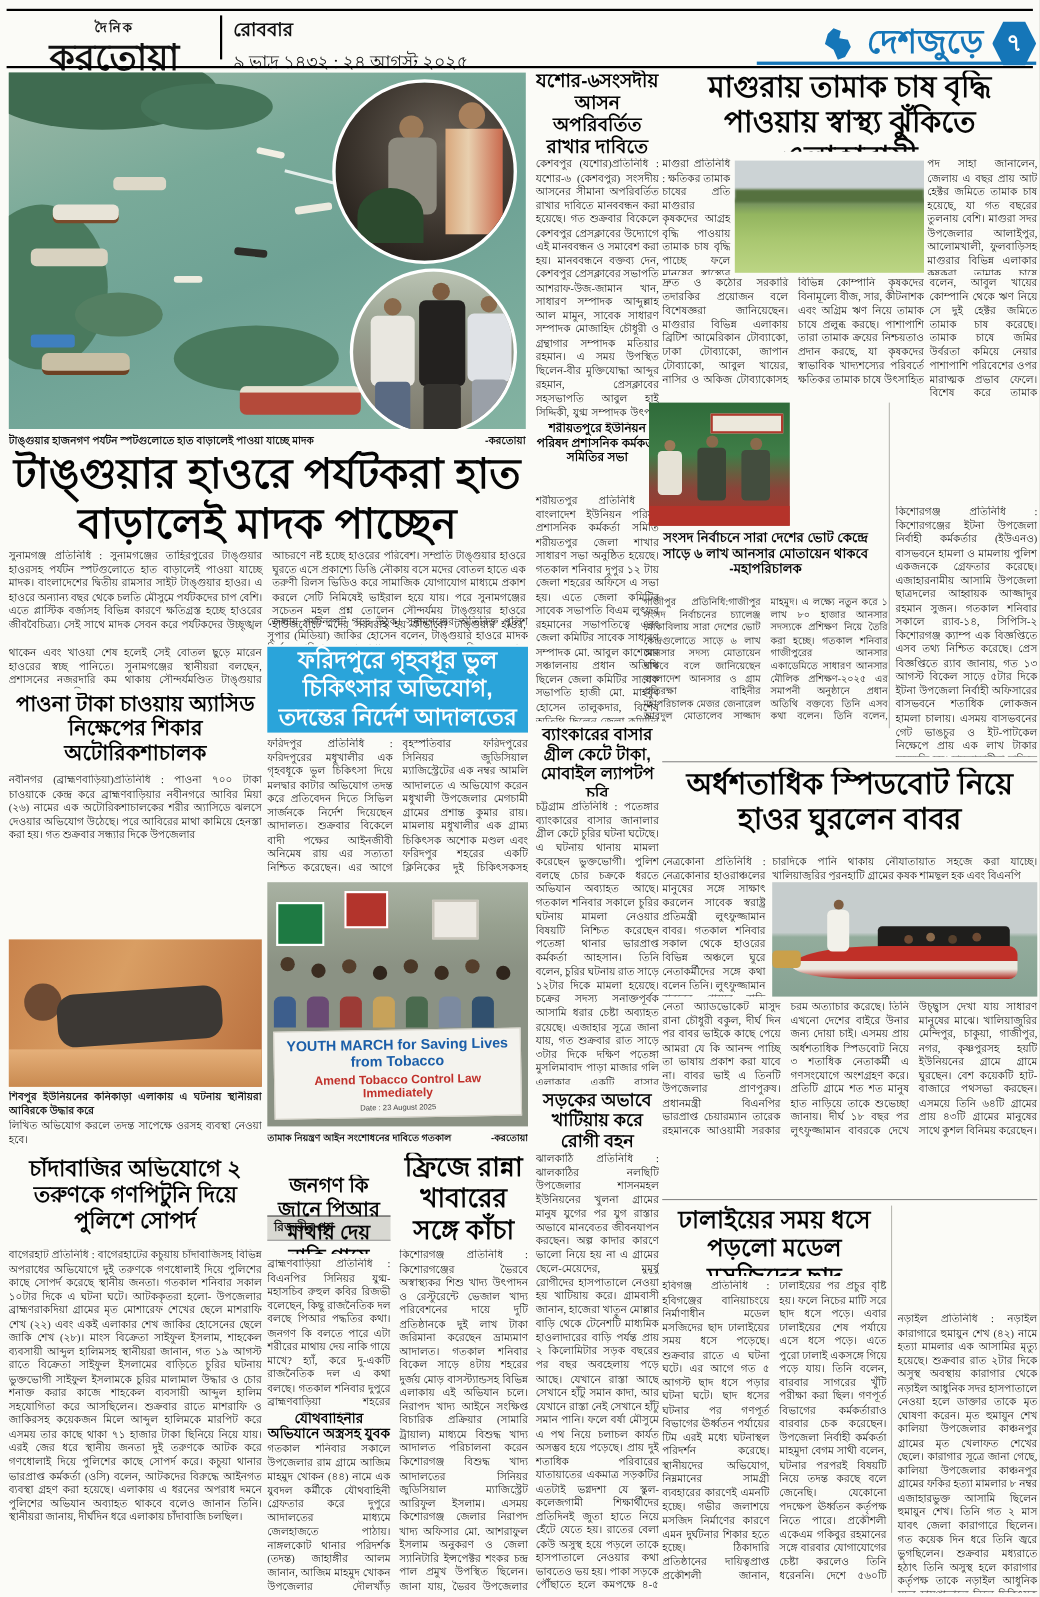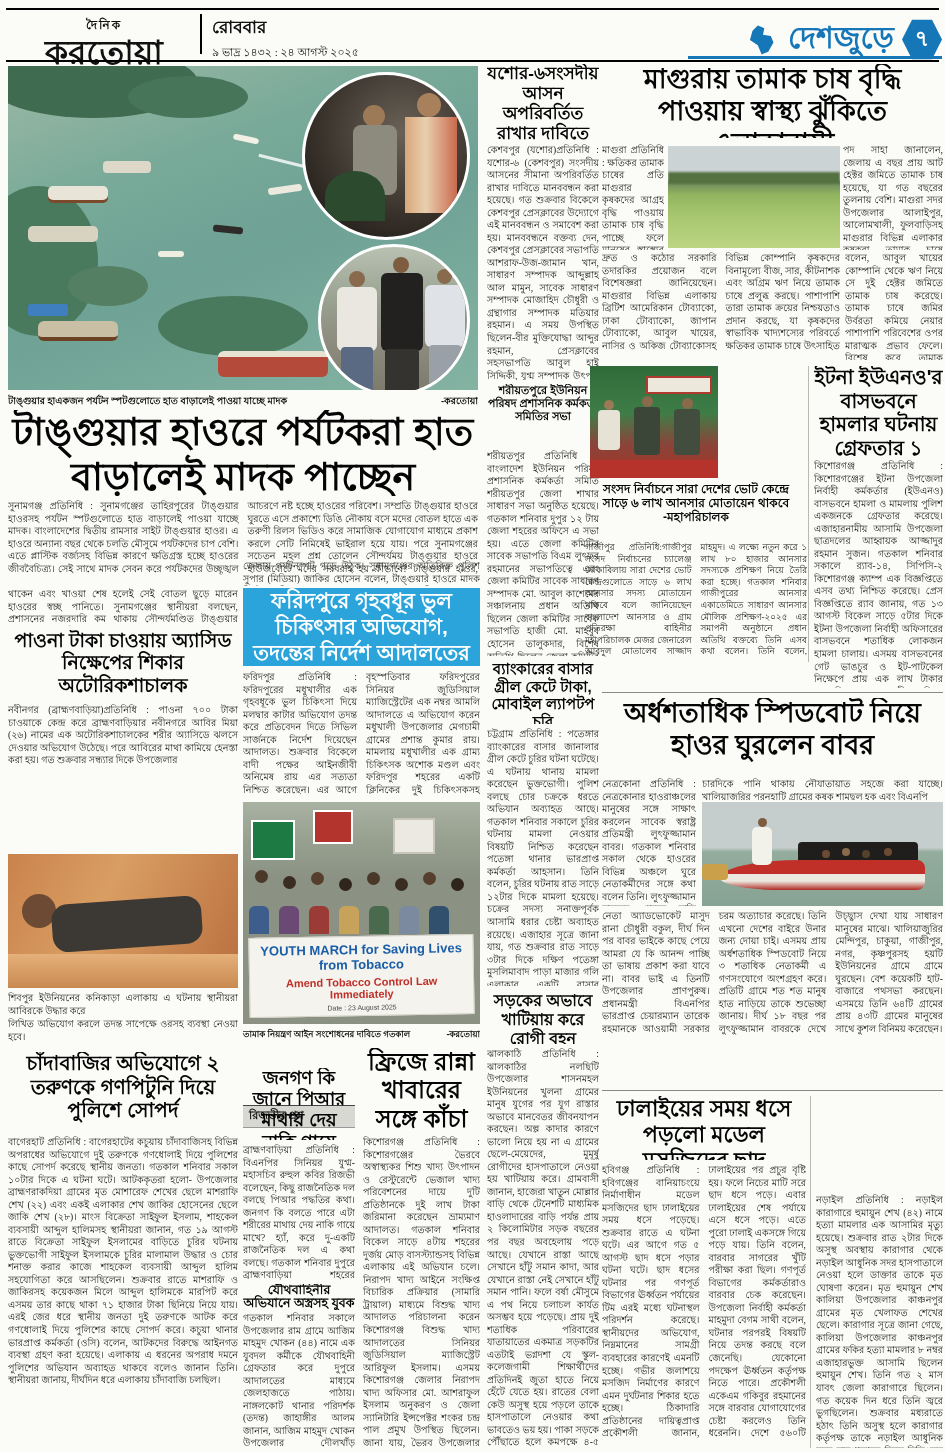--- a/index.html
+++ b/index.html
@@ -40,21 +40,21 @@
 
   <div class="abs rule-h" style="left:6px;top:8px;width:933px;height:2px"></div>
 
   <div class="abs" style="left:14px;top:16px;width:180px;text-align:center">
     <div class="masthead-small">দৈনিক</div>
     <div class="masthead-big">করতোয়া</div>
   </div>
   <div class="abs" style="left:200px;top:14px;width:2px;height:40px;background:#000"></div>
   <div class="abs" style="left:212px;top:14px;width:220px">
     <div style="font-weight:bold;font-size:17px;font-family:'Liberation Sans',sans-serif">রোববার</div>
-    <div style="font-size:11px;margin-top:2px">৯ ভাদ্র ১৪৩২ : ২৪ আগস্ট ২০২৫</div>
+    <div style="font-size:16px;margin-top:2px">৯ ভাদ্র ১৪৩২ : ২৪ আগস্ট ২০২৫</div>
   </div>
   <div class="abs" style="left:690px;top:14px;width:252px;display:flex;align-items:center;justify-content:flex-end;gap:8px">
     <svg width="34" height="34" viewBox="0 0 24 26">
       <path d="M4,6 L8,2 L13,4 L12,9 L18,10 L20,15 L16,22 L11,24 L8,17 L2,13 Z" fill="#1576b8"></path>
     </svg>
     <span class="section-name">দেশজুড়ে</span>
     <div class="hex">
       <span>৭</span>
     </div>
   </div>
@@ -93,37 +93,37 @@
       <div class="abs" style="left:20px;top:100px;width:32px;height:50px;background:#5a6a82;border-radius:4px"></div>
       <div class="fig-head" style="left:72px;top:10px;width:16px;height:16px;background:#7d5c40"></div>
       <div class="abs" style="left:60px;top:26px;width:42px;height:78px;background:#23211f;border-radius:6px"></div>
       <div class="abs" style="left:64px;top:102px;width:34px;height:50px;background:#35332f;border-radius:4px"></div>
       <div class="fig-head" style="left:116px;top:22px;width:15px;height:15px;background:#8a6a4c"></div>
       <div class="abs" style="left:104px;top:38px;width:40px;height:62px;background:#dfe2e6;border-radius:6px"></div>
       <div class="abs" style="left:108px;top:98px;width:32px;height:54px;background:#9aa0a8;border-radius:4px"></div>
     </div>
   </div>
   <div class="abs caption" style="left:8px;top:394px;width:470px;height:14px">
-    <span>টাঙ্গুয়ার হাএকজন পর্যটন স্পটগুলোতে হাত বাড়ালেই পাওয়া যাচ্ছে মাদক</span>
+    <span>টাঙ্গুয়ার হাজনগণ পর্যটন স্পটগুলোতে হাত বাড়ালেই পাওয়া যাচ্ছে মাদক</span>
     <span>-করতোয়া</span>
   </div>
 
   <h1 class="abs hl" style="left:8px;top:410px;width:470px;height:86px;font-size:38px">টাঙ্গুয়ার হাওরে পর্যটকরা হাত বাড়ালেই মাদক পাচ্ছেন</h1>
 
   <div class="abs body-text cols2" style="left:8px;top:500px;width:470px;height:84px">সুনামগঞ্জ প্রতিনিধি : সুনামগঞ্জের তাহিরপুরের টাঙ্গুয়ার হাওরসহ পর্যটন স্পটগুলোতে হাত বাড়ালেই পাওয়া যাচ্ছে মাদক। বাংলাদেশের দ্বিতীয় রামসার সাইট টাঙ্গুয়ার হাওর। এ হাওরে অন্যান্য বছর থেকে চলতি মৌসুমে পর্যটকদের চাপ বেশি। এতে প্লাস্টিক বর্জ্যসহ বিভিন্ন কারণে ক্ষতিগ্রস্ত হচ্ছে হাওরের জীববৈচিত্র্য। সেই সাথে মাদক সেবন করে পর্যটকদের উচ্ছৃঙ্খল আচরণে নষ্ট হচ্ছে হাওরের পরিবেশ। সম্প্রতি টাঙ্গুয়ার হাওরে ঘুরতে এসে প্রকাশ্যে ডিঙি নৌকায় বসে মদের বোতল হাতে এক তরুণী রিলস ভিডিও করে সামাজিক যোগাযোগ মাধ্যমে প্রকাশ করলে সেটি নিমিষেই ভাইরাল হয়ে যায়। পরে সুনামগঞ্জের সচেতন মহল প্রশ্ন তোলেন সৌন্দর্যময় টাঙ্গুয়ার হাওরে হাউজবোটে মদের সরবরাহ হয় কীভাবে? টাঙ্গুয়ার হাওর, বারিকটিলা, নীলাদ্রি লেক, লাকমাছড়ায় গিয়ে দেখা গেছে, সেখানে যেতেই চোখে পড়ে ভিন্ন এক দৃশ্য। ছোট ছোট শিশুরাও বাড়তি টাকা আয়ের আশায় বিভিন্ন মাদক বহন করছে। তবে মাদক ব্যবসায়ীরা ক্যামেরার সামনে কিছু না জানালে ক্রেতার ছদ্মবেশ ধারণ করেন প্রতিবেদক। এসময় হাজার টাকার বিনিময়ে ১০ মিনিটেই হাতে চলে আসে বিদেশি ব্র্যান্ডের মদের বোতল। এমনকি রাত হলে নীলাদ্রি লেকসহ পর্যটন স্পটে থাকা হাউজবোটগুলো মদপানের নিরাপদ স্থল হয়ে যায়।</div>
   <div class="abs body-text" style="left:8px;top:588px;width:230px;height:38px">থাকেন এবং খাওয়া শেষ হলেই সেই বোতল ছুড়ে মারেন হাওরের স্বচ্ছ পানিতে। সুনামগঞ্জের স্থানীয়রা বলছেন, প্রশাসনের নজরদারি কম থাকায় সৌন্দর্যমণ্ডিত টাঙ্গুয়ার হাওরে মাদকের তীব্রতা বাড়ছে।</div>
 
   <h2 class="abs h l hl" style="left:8px;top:630px;width:230px;height:70px;font-size:19px">পাওনা টাকা চাওয়ায় অ্যাসিড নিক্ষেপের শিকার অটোরিকশাচালক</h2>
   <div class="abs body-text" style="left:8px;top:704px;width:230px;height:148px">নবীনগর (ব্রাহ্মণবাড়িয়া)প্রতিনিধি : পাওনা ৭০০ টাকা চাওয়াকে কেন্দ্র করে ব্রাহ্মণবাড়িয়ার নবীনগরে আবির মিয়া (২৬) নামের এক অটোরিকশাচালকের শরীর অ্যাসিডে ঝলসে দেওয়ার অভিযোগ উঠেছে। পরে আবিরের মাথা কামিয়ে হেনস্তা করা হয়। গত শুক্রবার সন্ধ্যার দিকে উপজেলার</div>
   <div class="photo" style="left:8px;top:854px;width:230px;height:134px;background:linear-gradient(115deg,#c9834c 0%,#d99e63 40%,#b96f3e 100%)">
     <div class="abs" style="left:14px;top:40px;width:34px;height:34px;border-radius:50%;background:#6d4a33"></div>
     <div class="abs" style="left:44px;top:46px;width:150px;height:48px;background:#3c3834;border-radius:16px;transform:rotate(-4deg)"></div>
     <div class="abs" style="left:0;bottom:0;width:230px;height:34px;background:linear-gradient(#e5b07a,#c98a50)"></div>
   </div>
-  <div class="abs body-text" style="left:8px;top:992px;width:230px;height:24px;font-weight:normal">শিবপুর ইউনিয়নের কনিকাড়া এলাকায় এ ঘটনায় স্থানীয়রা আবিরকে উদ্ধার করে</div>
+  <div class="abs body-text" style="left:8px;top:992px;width:230px;height:24px;font-weight:bold">শিবপুর ইউনিয়নের কনিকাড়া এলাকায় এ ঘটনায় স্থানীয়রা আবিরকে উদ্ধার করে</div>
   <div class="abs body-text" style="left:8px;top:1018px;width:230px;height:28px">লিখিত অভিযোগ করলে তদন্ত সাপেক্ষে ওরসহ ব্যবস্থা নেওয়া হবে।</div>
   <h2 class="abs hl" style="left:8px;top:1052px;width:230px;height:80px;font-size:20px">চাঁদাবাজির অভিযোগে ২ তরুণকে গণপিটুনি দিয়ে পুলিশে সোপর্দ</h2>
   <div class="abs body-text" style="left:8px;top:1136px;width:230px;height:310px">বাগেরহাট প্রতিনিধি : বাগেরহাটের কচুয়ায় চাঁদাবাজিসহ বিভিন্ন অপরাধের অভিযোগে দুই তরুণকে গণধোলাই দিয়ে পুলিশের কাছে সোপর্দ করেছে স্থানীয় জনতা। গতকাল শনিবার সকাল ১০টার দিকে এ ঘটনা ঘটে। আটককৃতরা হলো- উপজেলার ব্রাহ্মণরাকদিয়া গ্রামের মৃত মোশারেফ শেখের ছেলে মাশরাফি শেখ (২২) এবং একই এলাকার শেখ জাকির হোসেনের ছেলে জাকি শেখ (২৮)। মাংস বিক্রেতা সাইফুল ইসলাম, শাহকেল ব্যবসায়ী আব্দুল হালিমসহ স্থানীয়রা জানান, গত ১৯ আগস্ট রাতে বিক্রেতা সাইফুল ইসলামের বাড়িতে চুরির ঘটনায় ভুক্তভোগী সাইফুল ইসলামকে চুরির মালামাল উদ্ধার ও চোর শনাক্ত করার কাজে শাহকেল ব্যবসায়ী আব্দুল হালিম সহযোগিতা করে আসছিলেন। শুক্রবার রাতে মাশরাফি ও জাকিরসহ কয়েকজন মিলে আব্দুল হালিমকে মারপিট করে এসময় তার কাছে থাকা ৭১ হাজার টাকা ছিনিয়ে নিয়ে যায়। এরই জের ধরে স্থানীয় জনতা দুই তরুণকে আটক করে গণধোলাই দিয়ে পুলিশের কাছে সোপর্দ করে। কচুয়া থানার ভারপ্রাপ্ত কর্মকর্তা (ওসি) বলেন, আটকদের বিরুদ্ধে আইনগত ব্যবস্থা গ্রহণ করা হয়েছে। এলাকায় এ ধরনের অপরাধ দমনে পুলিশের অভিযান অব্যাহত থাকবে বলেও জানান তিনি। স্থানীয়রা জানায়, দীর্ঘদিন ধরে এলাকায় চাঁদাবাজি চলছিল।</div>
 
   <div class="abs body-text" style="left:243px;top:588px;width:0;height:0"></div>
   <div class="abs bluebox" style="left:243px;top:588px;width:237px;height:78px">
     <span>ফরিদপুরে গৃহবধূর ভুল চিকিৎসার অভিযোগ, তদন্তের নির্দেশ আদালতের</span>
   </div>
   <div class="abs body-text cols2" style="left:243px;top:671px;width:237px;height:128px">ফরিদপুর প্রতিনিধি : ফরিদপুরের মধুখালীর এক গৃহবধূকে ভুল চিকিৎসা দিয়ে মলদ্বার কাটার অভিযোগ তদন্ত করে প্রতিবেদন দিতে সিভিল সার্জনকে নির্দেশ দিয়েছেন আদালত। শুক্রবার বিকেলে বাদী পক্ষের আইনজীবী অনিমেষ রায় এর সত্যতা নিশ্চিত করেছেন। এর আগে বৃহস্পতিবার ফরিদপুরের সিনিয়র জুডিসিয়াল ম্যাজিস্ট্রেটের এক নম্বর আমলি আদালতে এ অভিযোগ করেন মধুখালী উপজেলার মেগচামী গ্রামের প্রশান্ত কুমার রায়। মামলায় মধুখালীর এক গ্রাম্য চিকিৎসক অশোক মণ্ডল এবং ফরিদপুর শহরের একটি ক্লিনিকের দুই চিকিৎসকসহ মোট তিনজনকে আসামি করা হয়েছে। জানা গেছে, মধুখালী উপজেলার মেগচামীর রায়ের স্ত্রী শিখা রায় (৩৫) বুকে ও পেটের ব্যথায় ভুগলে তাকে স্থানীয় গ্রাম্য চিকিৎসক অশোক মণ্ডলের কাছে নিয়ে যাওয়া হয়। পরে মেডিকেল কলেজ হাসপাতালে ভর্তি করা হয়। পরে ফরিদপুর মেডিকেল কলেজ হাসপাতালের চিকিৎসকরা পরীক্ষা করে জানান শিখার অস্ত্রোপচার সঠিক হয়নি। বর্তমানে তিনি মৃত্যু ঝুঁকিতে হাসপাতালের সিসিইউতে চিকিৎসাধীন রয়েছেন। অভিযোগে বলা হয়, আসামিরা পরস্পর যোগসাজশে অসাধুভাবে অর্থ আদায়ের আশায় তার স্ত্রীর মৃত্যু হতে পারে জেনেও ভুল চিকিৎসা প্রদান করেন, যার কারণে তার স্ত্রী এখন মৃত্যুপথযাত্রী। ঘটনার সত্যতা নিশ্চিত করে বাদী পক্ষের আইনজীবী অনিমেষ রায় বলেন, এক নম্বর আমলি আদালতের</div>
 
@@ -198,21 +198,20 @@
     <div class="abs" style="left:84px;top:43px;width:26px;height:46px;background:#434d3e;border-radius:4px"></div>
     <div class="abs" style="left:0;bottom:0;width:128px;height:18px;background:#b5332a"></div>
   </div>
   <h2 class="abs hl" style="left:585px;top:482px;width:222px;height:56px;font-size:12px">
     <span style="display:block">সংসদ নির্বাচনে সারা দেশের ভোট কেন্দ্রে</span>
     <span style="display:block">সাড়ে ৬ লাখ আনসার মোতায়েন থাকবে -মহাপরিচালক</span>
   </h2>
   <div class="abs body-text cols2" style="left:585px;top:542px;width:222px;height:118px;font-size:8.8px">গাজীপুর প্রতিনিধি:গাজীপুর সংসদ নির্বাচনের চ্যালেঞ্জ মোকাবিলায় সারা দেশের ভোট কেন্দ্রগুলোতে সাড়ে ৬ লাখ আনসার সদস্য মোতায়েন থাকবে বলে জানিয়েছেন বাংলাদেশ আনসার ও গ্রাম প্রতিরক্ষা বাহিনীর মহাপরিচালক মেজর জেনারেল আবদুল মোতালেব সাজ্জাদ মাহমুদ। এ লক্ষ্যে নতুন করে ১ লাখ ৮০ হাজার আনসার সদস্যকে প্রশিক্ষণ নিয়ে তৈরি করা হচ্ছে। গতকাল শনিবার গাজীপুরের আনসার একাডেমিতে সাধারণ আনসার মৌলিক প্রশিক্ষণ-২০২৫ এর সমাপনী অনুষ্ঠানে প্রধান অতিথি বক্তব্যে তিনি এসব কথা বলেন। তিনি বলেন, প্রতিটি ব্রিগেডিং অফিসারের নিরাপত্তার দায়িত্বে একজন আনসার সদস্য থাকবে। তাদেরকে প্রশিক্ষণ দিয়ে, ছোট কেন্দ্রের ভেতরের যে শৃঙ্খলা, ভোটারদের শৃঙ্খলা, যেকোনো ধরনের অনিয়ম নিয়ন্ত্রণ করা যায়, সেটার জন্য মৌলিক প্রশিক্ষণ শুরু করা আছে। তিনি বলেন, আমরা আমাদের উপজেলা আনসারদের ভূমিকা ও রাষ্ট্রের বিভিন্ন ব্যবস্থাপনায় এক লাখ ৮০ হাজার সদস্য নতুন করে তৈরি করবে। প্রত্যেকটি জেলার কতজন আমরা তৈরি করব সেটা ইতিমধ্যে নির্ধারণ করা হয়েছে। গত এক বছরে আমরা দেড় লাখ আনসার সদস্যকে প্রশিক্ষণ দিয়েছি; মোতায়েন হবে সাড়ে ৬ লাখ। অনুষ্ঠানে উপস্থিত ছিলেন-অতিরিক্ত মহাপরিচালক ব্রিগেডিয়ার জেনারেল ফিদা মাহমুদ, উপ-মহাপরিচালক (প্রশিক্ষণ) রফিকুল ইসলাম, একাডেমি কমান্ড্যান্ট মোহাম্মদ নুরুল আবছার এবং আনসার ও ভিডিপির ঊর্ধ্বতন কর্মকর্তারা।</div>
 
   <div class="abs rule-v" style="left:808px;top:366px;height:296px"></div>
-  <h2 class="abs hl" style="left:814px;top:366px;width:129px;height:90px;font-size:20px">ইটনা ইউএনও'র বাসভবনে হামলার ঘটনায় গ্রেফতার ১</h2>
   <div class="abs body-text" style="left:814px;top:460px;width:129px;height:228px">কিশোরগঞ্জ প্রতিনিধি : কিশোরগঞ্জের ইটনা উপজেলা নির্বাহী কর্মকর্তার (ইউএনও) বাসভবনে হামলা ও মামলায় পুলিশ একজনকে গ্রেফতার করেছে। এজাহারনামীয় আসামি উপজেলা ছাত্রদলের আহ্বায়ক আজ্জাদুর রহমান সুজন। গতকাল শনিবার সকালে র‌্যাব-১৪, সিপিসি-২ কিশোরগঞ্জ ক্যাম্প এক বিজ্ঞপ্তিতে এসব তথ্য নিশ্চিত করেছে। প্রেস বিজ্ঞপ্তিতে র‌্যাব জানায়, গত ১৩ আগস্ট বিকেল সাড়ে ৫টার দিকে ইটনা উপজেলা নির্বাহী অফিসারের বাসভবনে শতাধিক লোকজন হামলা চালায়। এসময় বাসভবনের গেট ভাঙচুর ও ইট-পাটকেল নিক্ষেপে প্রায় এক লাখ টাকার ক্ষয়ক্ষতি হয়। হামলাকারীরা দায়িত্বে থাকা আনসার সদস্যদের ওপরও হামলা চালিয়ে মারাত্মক জখম করে। খবর পেয়ে পুলিশ ঘটনাস্থলে পৌঁছালে তাদের ওপরও হামলা চালানো হয়। র‌্যাব-১৪, সিপিসি-২ কিশোরগঞ্জ ক্যাম্পের অধিনায়ক মো. আশরাফুল কবির জানান, গ্রেফতারের পর আসামিকে পরবর্তী আইনগত ব্যবস্থা গ্রহণের জন্য কিশোরগঞ্জ সদর থানায় হস্তান্তর করা হয়েছে।</div>
 
   <div class="abs rule-h" style="left:602px;top:692px;width:341px;height:1px;background:#888"></div>
   <h1 class="abs hl" style="left:602px;top:698px;width:341px;height:74px;font-size:27px">অর্ধশতাধিক স্পিডবোট নিয়ে হাওর ঘুরলেন বাবর</h1>
   <div class="abs body-text" style="left:602px;top:778px;width:94px;height:128px">নেত্রকোনা প্রতিনিধি : নেত্রকোনার হাওরাঞ্চলের মানুষের সঙ্গে সাক্ষাৎ করলেন সাবেক স্বরাষ্ট্র প্রতিমন্ত্রী লুৎফুজ্জামান বাবর। গতকাল শনিবার সকাল থেকে হাওরের বিভিন্ন অঞ্চলে ঘুরে নেতাকর্মীদের সঙ্গে কথা বলেন তিনি। লুৎফুজ্জামান বাবরের গ্রামের বাড়ি নেত্রকোনার মদন উপজেলায়। তিনি নেত্রকোনা-৪ (মদন- মোহনগঞ্জ-খালিয়াজুরী) আসন থেকে তিনবার</div>
   <div class="abs body-text" style="left:702px;top:778px;width:241px;height:22px">চারদিকে পানি থাকায় নৌযাতায়াত সহজে করা যাচ্ছে। খালিয়াজুরির পুরনহাটি গ্রামের কৃষক শামছুল হক এবং বিএনপি</div>
   <div class="photo" style="left:702px;top:802px;width:241px;height:104px;background:linear-gradient(#c6cdcd 0%,#c6cdcd 44%,#93ac9c 48%,#87a394 100%)">
     <div class="abs" style="left:96px;top:40px;width:120px;height:22px;background:#1f1e1c;border-radius:4px"></div>
     <div class="abs" style="left:18px;top:58px;width:205px;height:30px;background:linear-gradient(#c03028 0%,#c03028 45%,#ece9e0 45%,#ece9e0 70%,#b02a22 100%);border-radius:40% 8px 8px 30%/60% 8px 8px 40%"></div>
     <div class="fig-head" style="left:56px;top:16px;width:9px;height:9px;background:#7d5c40"></div>

